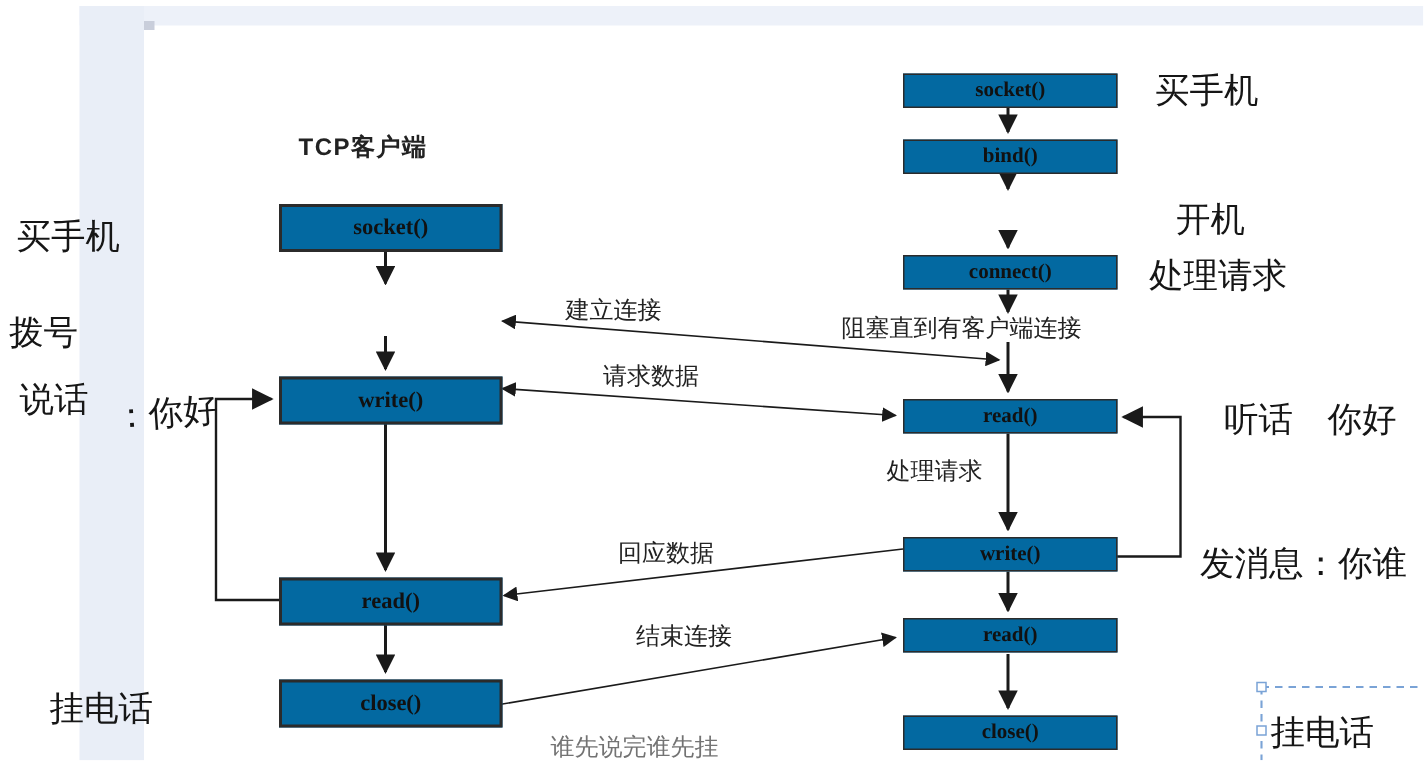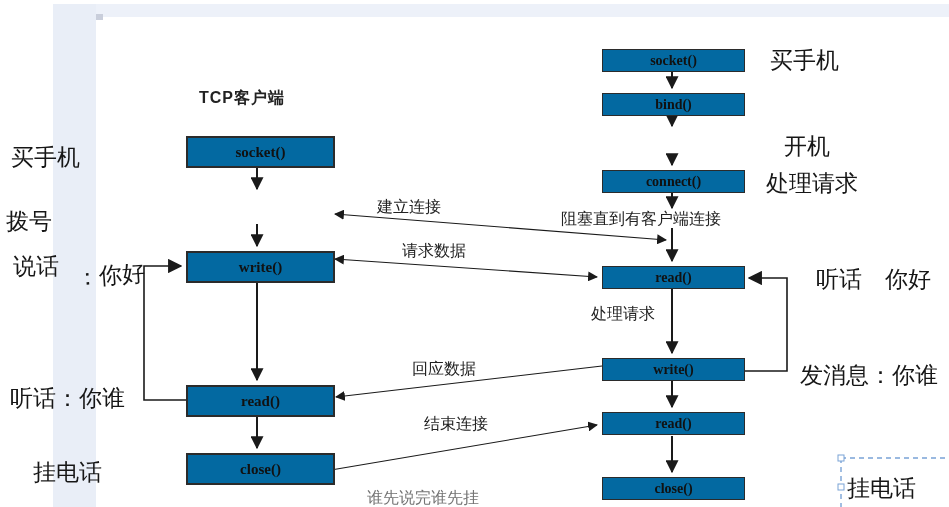--- a/index.html
+++ b/index.html
@@ -112,21 +112,20 @@
   <div class="box sb s3">connect()</div>
   <div class="box sb s4">read()</div>
   <div class="box sb s5">write()</div>
   <div class="box sb s6">read()</div>
   <div class="box sb s7">close()</div>
 
   <div class="anno la0">买手机</div>
   <div class="anno la1">拨号</div>
   <div class="anno la2">说话</div>
   <div class="anno la3">：你好</div>
-  <div class="anno la4">听话：你谁</div>
   <div class="anno la5">挂电话</div>
 
   <div class="anno ra0">买手机</div>
   <div class="anno ra2">开机</div>
   <div class="anno ra3">处理请求</div>
   <div class="anno ra4">听话　你好</div>
   <div class="anno ra5">发消息：你谁</div>
   <div class="anno ra6">挂电话</div>
 
   <div class="flabel fl-establish">建立连接</div>

